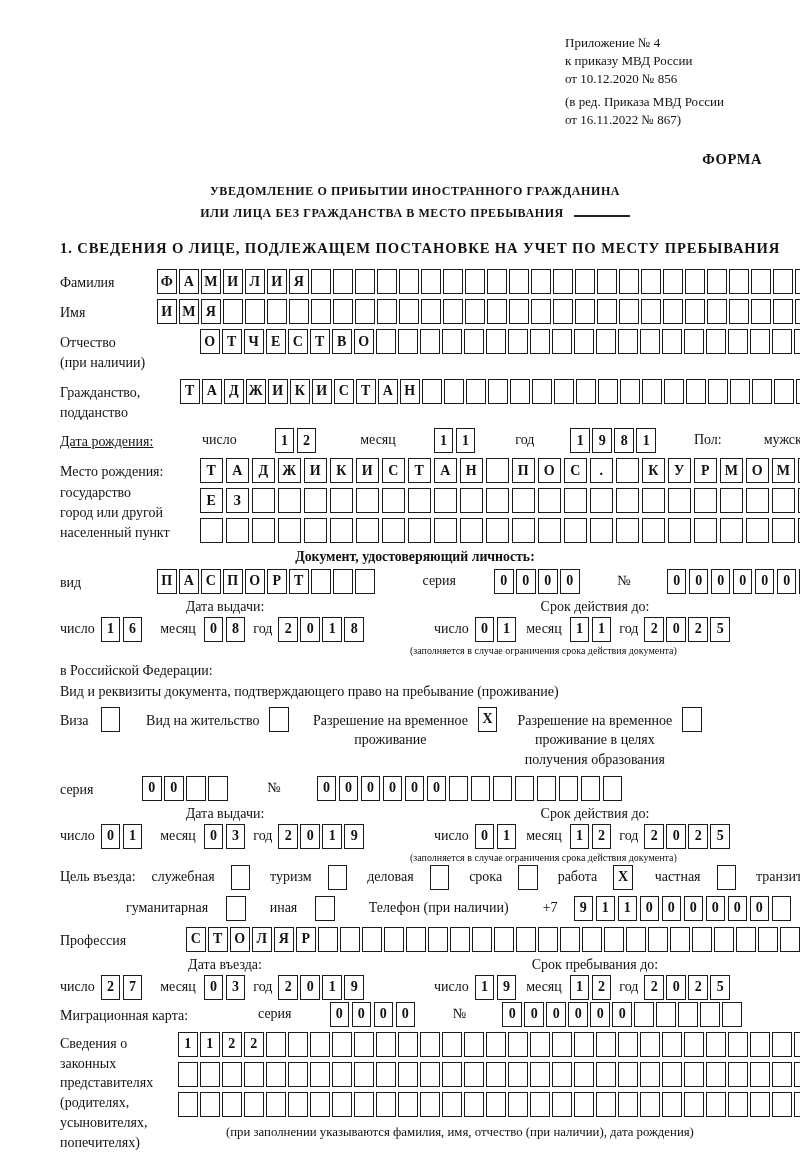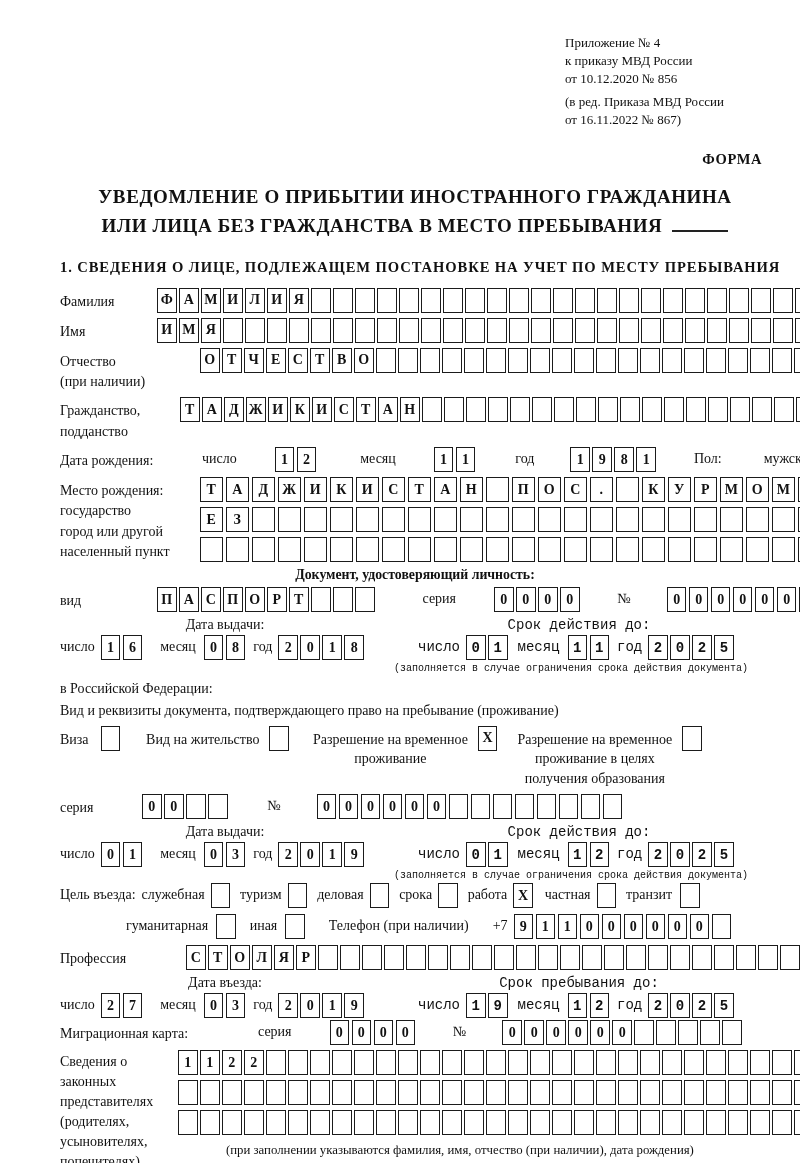--- a/index.html
+++ b/index.html
@@ -4,52 +4,52 @@
 <style>
   html,body{margin:0;padding:0;background:#fff;}
   body{width:800px;height:1163px;overflow:hidden;font-family:"Liberation Serif",serif;color:#111;}
   .page{padding:34px 30px 0 60px;box-sizing:border-box;width:800px;}
 
   
   .appendix{width:200px;margin-left:auto;margin-right:5px;font-size:13px;line-height:1.4;}
   .appendix .gap{height:4px;}
   .forma{text-align:right;padding-right:8px;font-weight:bold;font-size:14.5px;letter-spacing:.6px;margin-top:22px;}
 
-  .title{margin-top:14px;text-align:center;font-weight:bold;font-size:19px;line-height:1.55;letter-spacing:.6px;}
+  .title{margin-top:14px;text-align:center;font-weight:bold;font-size:12px;line-height:1.55;letter-spacing:.6px;}
   .blank-line{display:inline-block;width:56px;border-bottom:2px solid #222;height:14px;margin-left:10px;}
   .sect{margin-top:18px;font-weight:bold;font-size:14.6px;letter-spacing:.9px;white-space:nowrap;}
 
   .form{margin-top:12px;}
   .frow{display:flex;align-items:flex-start;margin-bottom:5px;gap:30px;}
   .flabel{font-size:14px;padding-top:4px;line-height:1.45;flex:none;}
-  .w65{width:67px;}.w88{width:90px;}.w105{width:110px;}.w112{width:112px;}
+  .w65{width:67px;}.w88{width:90px;}.w105{width:110px;}.w112{width:112px;text-decoration:underline;}
   .cells{display:flex;gap:2.5px;flex:none;}
   .cell{box-sizing:border-box;width:19.5px;height:25px;border:1.6px solid #1b1b1b;display:flex;align-items:center;justify-content:center;
         font-size:14px;font-weight:600;flex:none;background:#fff;}
   .cells.wide .cell{width:22.5px;}
   .cells.wide{gap:3.5px;}
   .ilabel{font-size:14px;padding-top:4px;white-space:nowrap;}
   .ml6{margin-left:12px;}.ml8{margin-left:8px;}.ml10{margin-left:10px;}.ml14{margin-left:14px;}.ml18{margin-left:18px;}.ml24{margin-left:24px;}
   .mr6{margin-right:6px;}.mr8{margin-right:8px;}
 
   .doc-heading{text-align:center;font-weight:bold;font-size:13.8px;margin:4px 0 4px;}
 
   .dates{display:flex;margin:4px 0 2px;}
   .dhalf-l{width:330px;flex:none;}
-  .dhalf-r{width:370px;flex:none;margin-left:4px;font-family:Liberation Mono, monospace;}
+  .dhalf-r{width:370px;flex:none;margin-left:20px;}
   .date-title{text-align:center;font-size:14px;margin-bottom:2px;}
   .date-line{display:flex;align-items:flex-start;}
   .date-note{font-size:10px;margin-top:3px;white-space:nowrap;}
 
   .intro{font-size:14px;line-height:1.55;margin:4px 0 2px;}
   .stayopts{display:flex;align-items:flex-start;margin:4px 0 6px;}
   .opt{display:flex;align-items:flex-start;}
   .opt-label{font-size:14px;padding-top:4px;text-align:center;line-height:1.4;}
 
-  .purpose-line{display:flex;align-items:flex-start;margin-bottom:6px;}
+  .purpose-line{display:flex;align-items:flex-start;margin-bottom:6px;gap:10px;}
 
   .reps{display:flex;align-items:flex-start;}
   .reps-label{width:118px;flex:none;font-size:14px;line-height:1.42;padding-top:2px;}
   .reps-cellcol{flex:none;}
   .reps-cellcol .cells{margin-bottom:5px;}
   .reps-note{font-size:12.8px;margin-top:8px;margin-left:48px;white-space:nowrap;}
 </style>
 </head>
 <body>
 

